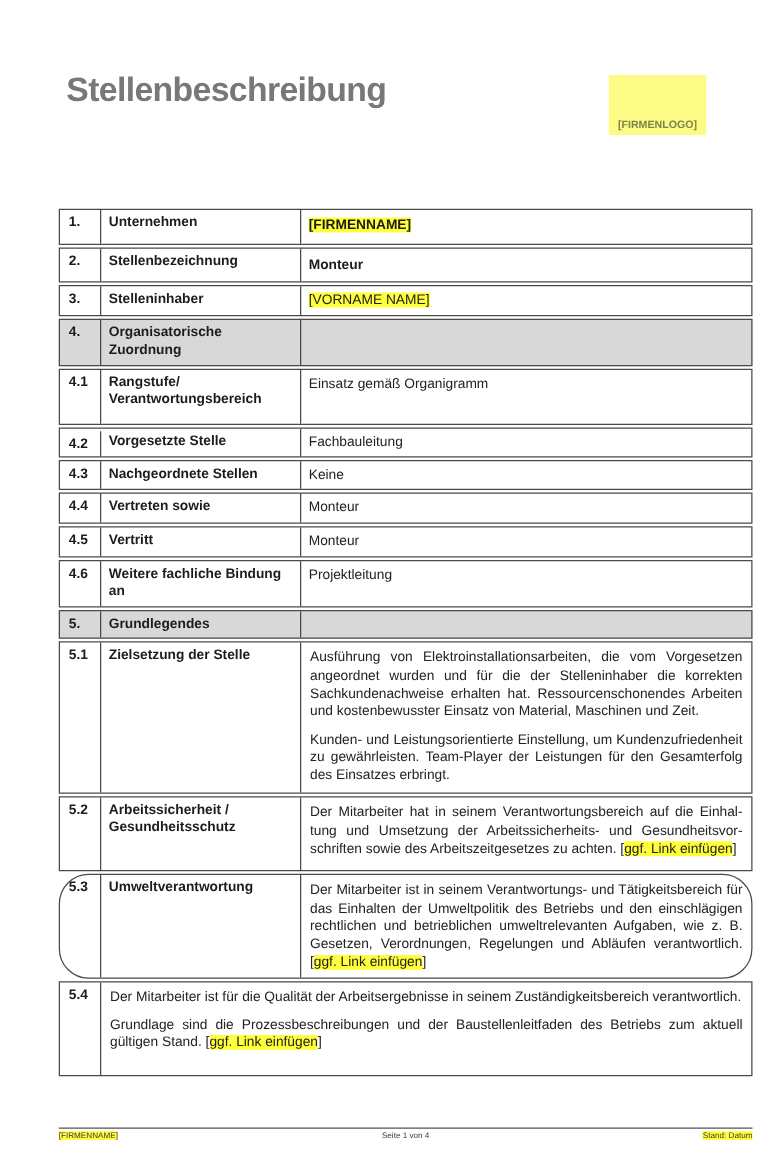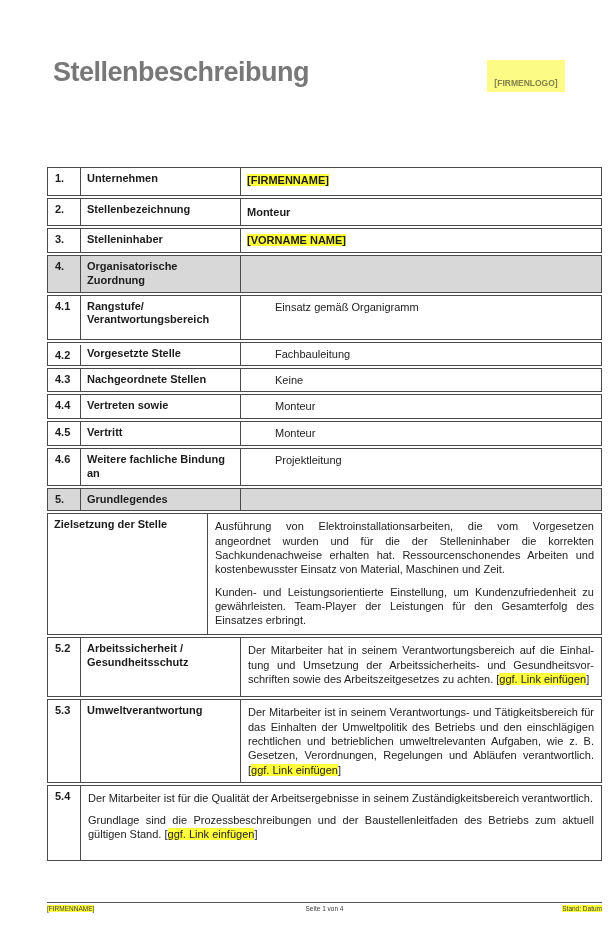--- a/index.html
+++ b/index.html
@@ -16,42 +16,42 @@
     width:616px;height:940px;position:relative;overflow:hidden;
     font-family:"Liberation Sans","DejaVu Sans",sans-serif;
     color:var(--ink);
   }
   .page{position:absolute;inset:0;background:#fff;}
 
   
   .doc-header{position:absolute;left:53px;top:58px;right:51px;display:flex;justify-content:space-between;align-items:flex-start;}
   .doc-title{font-size:27px;font-weight:bold;color:var(--title);letter-spacing:-0.5px;line-height:1.1;}
   .logo-box{
-    background:var(--logo-bg);width:78px;height:32px;margin-top:2px;
+    background:var(--logo-bg);width:78px;height:48px;margin-top:2px;
     display:flex;align-items:flex-end;justify-content:center;
     font-size:8.5px;font-weight:bold;color:#82824a;padding-bottom:4px;white-space:nowrap;
   }
 
   
   .jd-table{position:absolute;left:47px;top:167px;width:555px;}
   .row{display:flex;border:1px solid var(--border);margin-bottom:2px;background:#fff;align-items:stretch;}
   .row.section{background:var(--section-bg);}
   .c{padding:4px 6px;}
   .c.num{width:33px;flex:0 0 33px;border-right:1px solid var(--border);font-weight:bold;font-size:11px;padding-left:7px;}
   .c.label{width:160px;flex:0 0 160px;border-right:1px solid var(--border);font-weight:bold;font-size:11px;line-height:1.25;white-space:pre-line;}
   .c.value{flex:1 1 auto;font-size:11px;line-height:1.3;}
   .c.value p{margin:0 0 8px 0;}
   .c.value p:last-child{margin-bottom:0;}
 
   .v-sm{font-size:10px;font-weight:bold;padding-top:5px;}
   .v-lg{font-size:13.5px;font-weight:bold;display:flex;align-items:center;}
   .v-lg p{margin:0;}
-  .v-xl{font-size:15.5px;font-weight:bold;display:flex;align-items:center;}
+  .v-xl{font-size:15.5px;font-weight:normal;display:flex;align-items:center;}
   .v-xl p{margin:0;}
-  .v-plain{font-size:10.8px;color:#222;margin-left:28px;}
+  .v-plain{font-size:10.8px;color:#222;}
   .v-body{font-size:10.8px;color:#222;text-align:justify;line-height:1.32;padding:5px 7px;hyphens:manual;}
 
   .hl{background:var(--hl);}
 
   
   .doc-footer{position:absolute;left:47px;top:902px;width:555px;border-top:1.5px solid #555;padding-top:2px;}
   .doc-footer .frow{display:flex;justify-content:space-between;font-size:6.5px;color:#3a3a3a;position:relative;}
   .f-center{position:absolute;left:0;right:0;text-align:center;}
   .f-left,.f-right{position:relative;z-index:1;}
 </style>
@@ -147,37 +147,38 @@
         </div>
     </div>
 
     <div class="row section" style="min-height: 23px;">
       <div class="c num">5.</div>
       <div class="c label">Grundlegendes</div>
       <div class="c value v-plain"></div>
     </div>
 
     <div class="row" style="min-height: 122px;">
+      <div class="c num">5.1</div>
       <div class="c label">Zielsetzung der Stelle</div>
       <div class="c value v-body">
           <p><span>Ausführung von Elektroinstallationsarbeiten, die vom Vorgesetzen angeordnet wurden und für die der Stelleninhaber die korrekten Sachkundenachweise erhalten hat. Ressourcenschonendes Arbeiten und kostenbewusster Einsatz von Material, Maschinen und Zeit.</span></p>
           <p><span>Kunden- und Leistungsorientierte Einstellung, um Kundenzufrie­denheit zu gewährleisten. Team-Player der Leistungen für den Ge­samterfolg des Einsatzes erbringt.</span></p>
         </div>
     </div>
 
     <div class="row" style="min-height: 60px;">
       <div class="c num">5.2</div>
       <div class="c label">Arbeitssicherheit /
 Gesundheitsschutz</div>
       <div class="c value v-body">
           <p><span>Der Mitarbeiter hat in seinem Verantwortungsbereich auf die Einhal­tung und Umsetzung der Arbeitssicherheits- und Gesundheitsvor­schriften sowie des Arbeitszeitgesetzes zu achten. [</span><span class="hl">ggf. Link einfügen</span><span>]</span></p>
         </div>
     </div>
 
-    <div class="row" style="min-height: 80px;">
+    <div class="row" style="min-height: 80px; border-radius: 24px;">
       <div class="c num">5.3</div>
       <div class="c label">Umweltverantwortung</div>
       <div class="c value v-body">
           <p><span>Der Mitarbeiter ist in seinem Verantwortungs- und Tätigkeitsbereich für das Einhalten der Umweltpolitik des Betriebs und den einschlägi­gen rechtlichen und betrieblichen umweltrelevanten Aufgaben, wie z. B. Gesetzen, Verordnungen, Regelungen und Abläufen verantwort­lich. [</span><span class="hl">ggf. Link einfügen</span><span>]</span></p>
         </div>
     </div>
 
     <div class="row" style="min-height: 76px;">
       <div class="c num">5.4</div>
       <div class="c value v-body">

